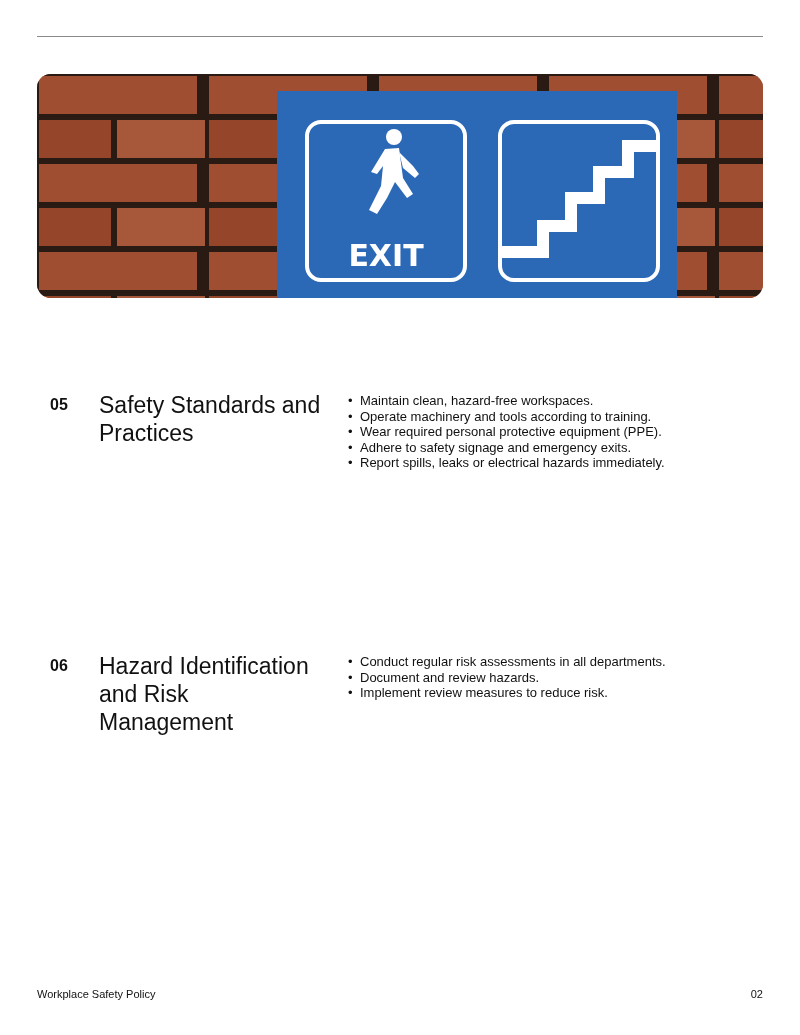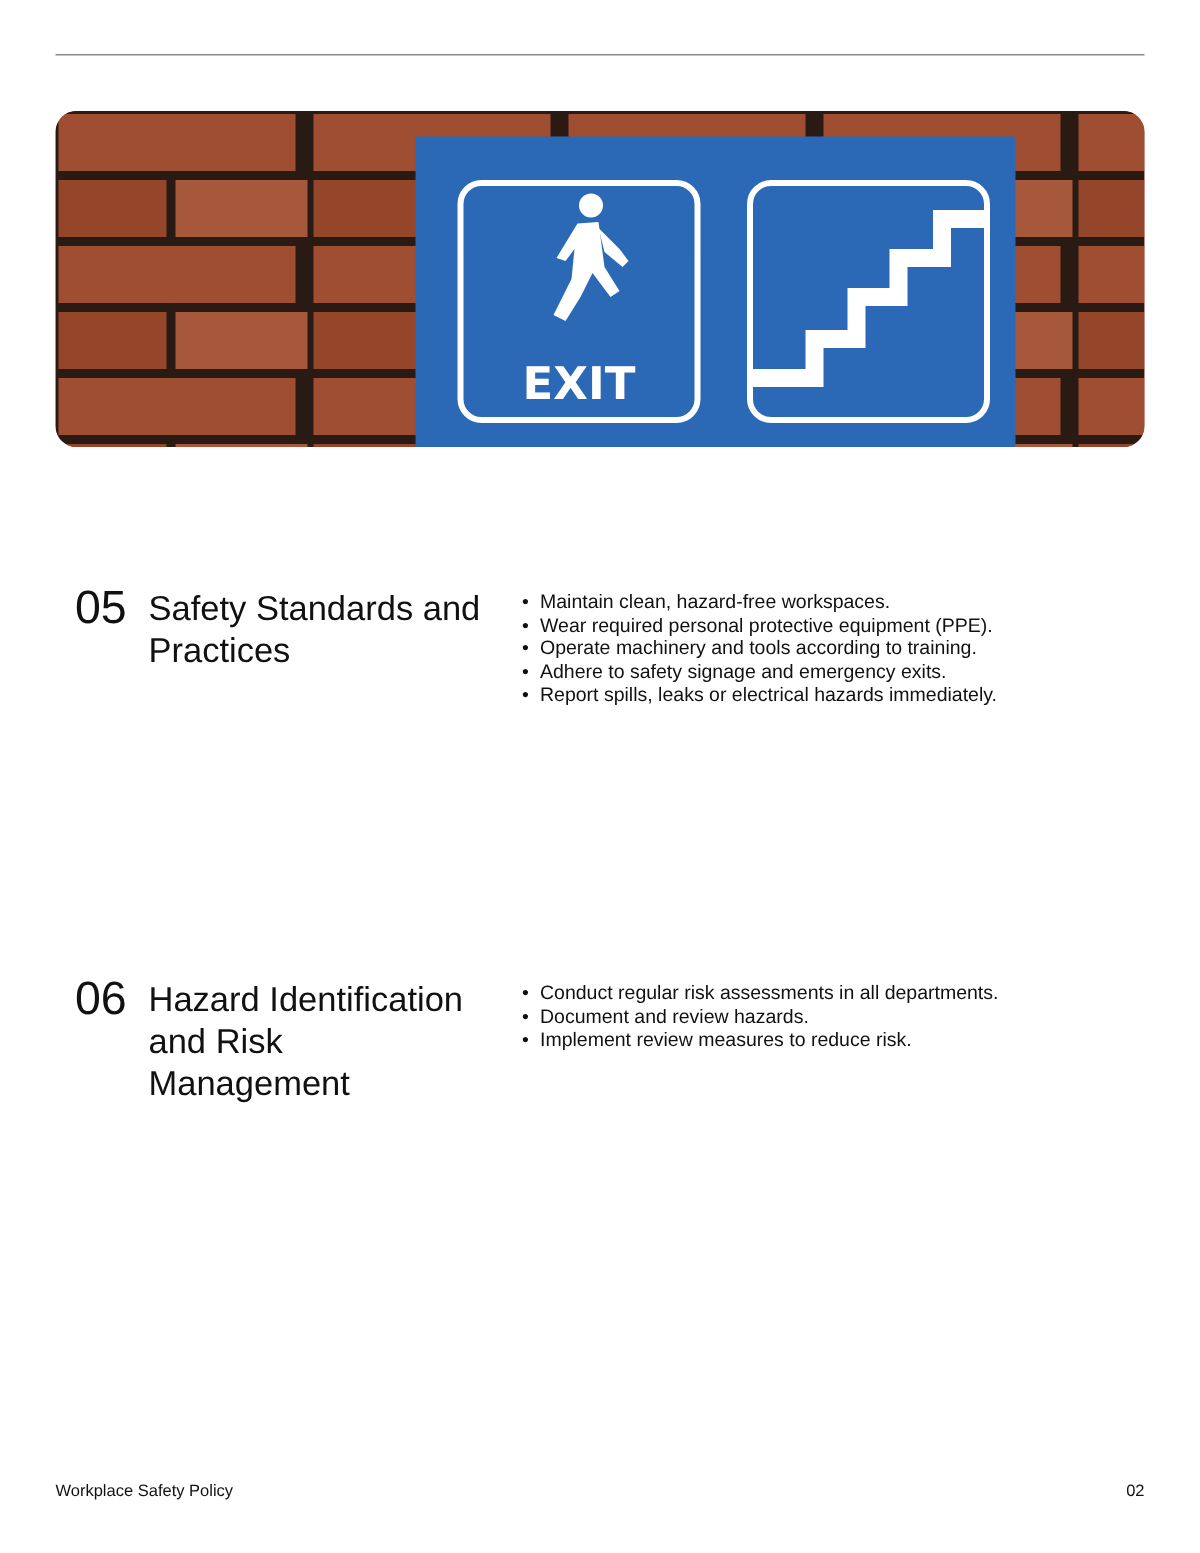--- a/index.html
+++ b/index.html
@@ -3,21 +3,21 @@
 <meta charset="utf-8">
 <style>
   html, body { margin: 0; padding: 0; background: #ffffff; }
   body { width: 800px; height: 1035px; position: relative; overflow: hidden;
          font-family: "Liberation Sans", sans-serif; color: #111; }
   .top-rule { position: absolute; left: 37px; top: 36px; width: 726px; height: 1px; background: #8a8a8a; }
   .hero { position: absolute; left: 37px; top: 74px; width: 726px; height: 224px;
           border-radius: 14px; overflow: hidden; background: #8a3f26; }
   .hero svg { display: block; }
   .section { position: absolute; left: 37px; width: 726px; }
-  .sec-num { position: absolute; left: 13px; top: 0; font-size: 31px; line-height: 28px; font-weight: 400; }
+  .sec-num { position: absolute; left: 13px; top: 0; font-size: 16px; line-height: 28px; font-weight: 700; }
   .sec-title { position: absolute; left: 62px; top: 0; width: 240px; font-size: 23px; line-height: 28px; font-weight: 400; }
   .sec-list { position: absolute; left: 311px; top: 2px; margin: 0; padding: 0; list-style: none; }
   .sec-list li { font-size: 13px; line-height: 15.6px; position: relative; padding-left: 12px; white-space: nowrap; }
   .sec-list li::before { content: "\2022"; position: absolute; left: 0; top: 0; }
   .footer-left { position: absolute; left: 37px; top: 988px; font-size: 11px; text-align: center; }
   .footer-right { position: absolute; right: 37px; top: 988px; font-size: 11px; margin-left: 39px; }
 </style>
 </head>
 <body>
 
@@ -47,22 +47,22 @@
     <rect x="463" y="48" width="158" height="158" rx="14" fill="none" stroke="#ffffff" stroke-width="4"></rect>
     <path d="M465 172 L500 172 L500 146 L528 146 L528 118 L556 118 L556 92 L585 92 L585 66 L619 66 L619 78 L597 78 L597 104 L568 104 L568 130 L540 130 L540 158 L512 158 L512 184 L465 184 Z" fill="#ffffff"></path>
   </svg>
 </div>
 
 <div class="section" style="top:391px;">
   <div class="sec-num">05</div>
   <div class="sec-title">Safety Standards and Practices</div>
   <ul class="sec-list">
     <li>Maintain clean, hazard-free workspaces.</li>
+    <li>Operate machinery and tools according to training.</li>
     <li>Wear required personal protective equipment (PPE).</li>
-    <li>Operate machinery and tools according to training.</li>
     <li>Adhere to safety signage and emergency exits.</li>
     <li>Report spills, leaks or electrical hazards immediately.</li>
   </ul>
 </div>
 
 <div class="section" style="top:652px;">
   <div class="sec-num">06</div>
   <div class="sec-title" style="width:225px;">Hazard Identification and Risk Management</div>
   <ul class="sec-list">
     <li>Conduct regular risk assessments in all departments.</li>

